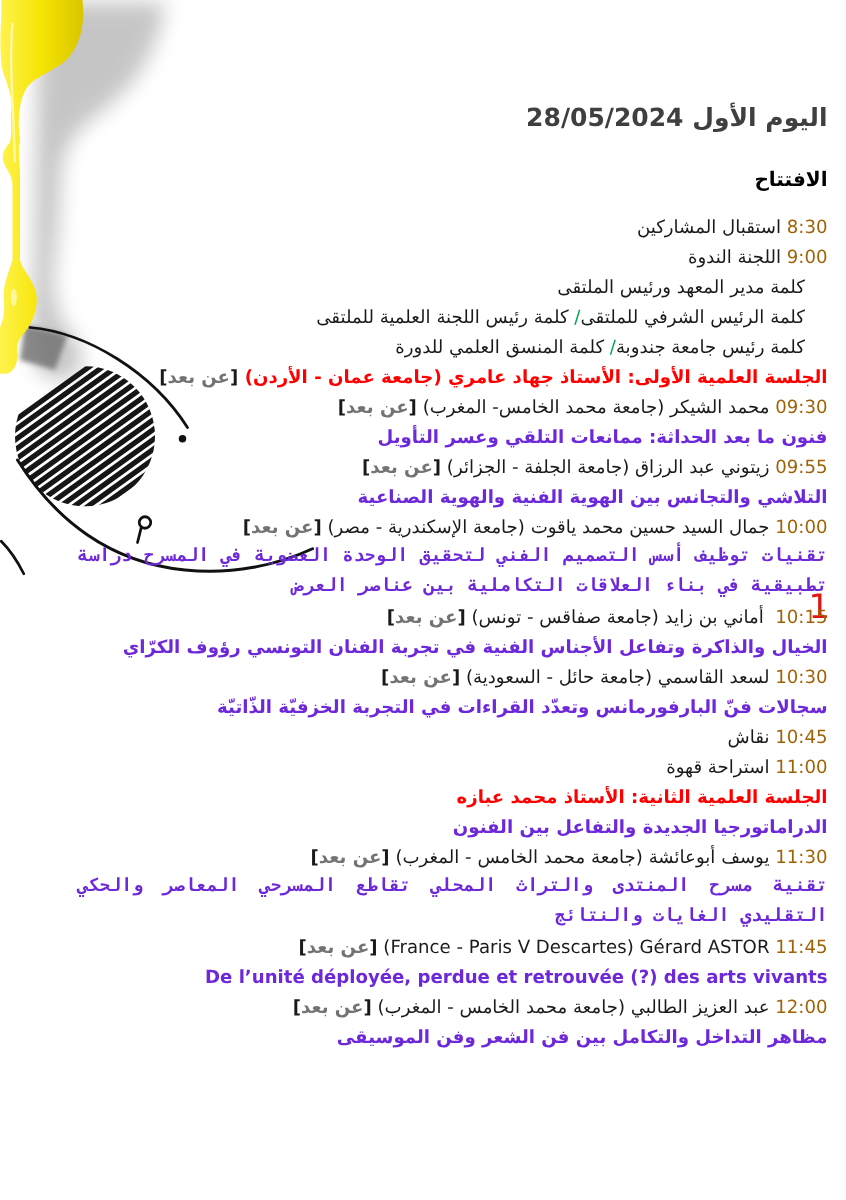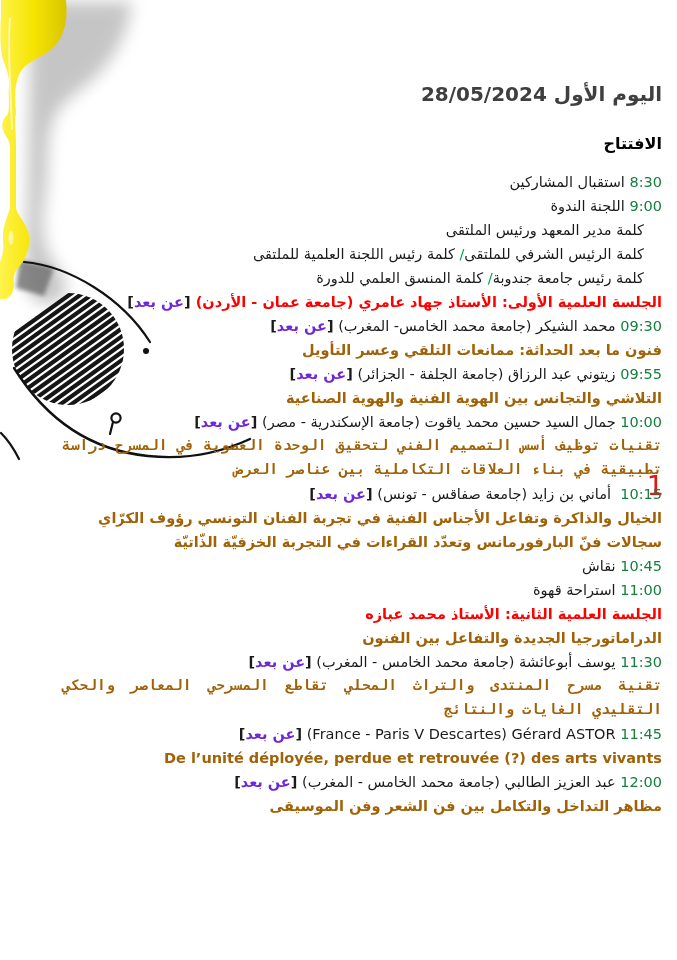--- a/index.html
+++ b/index.html
@@ -17,27 +17,27 @@
     direction:rtl;text-align:right;
     color:#1a1a1a;font-size:14.5px;line-height:24px;
   }
   .day-title{
     margin:0 0 24px 0;font-size:20px;line-height:28px;
     font-weight:700;color:#3f3f3f;
   }
   .heading{margin:12px 0 14px 0;font-size:16px;font-weight:700;color:#000;}
   p.row,p.paper,p.session,p.speech{margin:0;}
   .indent{padding-right:18px;}
-  .time{color:#15803d;}
+  .time{color:#a16207;}
   .slash{color:#00a550;}
   .rb{color:#1a1a1a;font-weight:700;}
-  .remote{color:#6d28d9;font-weight:700;}
+  .remote{color:#737373;font-weight:700;}
   .session{color:#ff0000;font-weight:700;margin-top:17px;white-space:nowrap;}
   .session .red{color:#ff0000;}
-  .paper{font-weight:700;color:#a16207;}
+  .paper{font-weight:700;color:#6d28d9;}
   .paper.just{text-align:justify;text-align-last:right;font-family:Liberation Mono, monospace;}
   .paper.ltr{direction:ltr;text-align:right;}
   .pagenum{
     position:absolute;top:470px;right:13px;z-index:1;
     color:#e41414;font-size:27px;line-height:32px;
   }
 </style>
 </head>
 <body>
 
@@ -112,20 +112,21 @@
 
   <p class="row"><span class="time">09:55</span> <span>زيتوني عبد الرزاق (جامعة الجلفة - الجزائر)</span> <span class="rb">[</span><span class="remote">عن بعد</span><span class="rb">]</span></p>
   <p class="paper">التلاشي والتجانس بين الهوية الفنية والهوية الصناعية</p>
 
   <p class="row"><span class="time">10:00</span> <span>جمال السيد حسين محمد ياقوت (جامعة الإسكندرية - مصر)</span> <span class="rb">[</span><span class="remote">عن بعد</span><span class="rb">]</span></p>
   <p class="paper just">تقنيات توظيف أسس التصميم الفني لتحقيق الوحدة العضوية في المسرح دراسة تطبيقية في بناء العلاقات التكاملية بين عناصر العرض</p>
 
   <p class="row"><span class="time">10:15</span>&nbsp; <span>أماني بن زايد (جامعة صفاقس - تونس)</span> <span class="rb">[</span><span class="remote">عن بعد</span><span class="rb">]</span></p>
   <p class="paper">الخيال والذاكرة وتفاعل الأجناس الفنية في تجربة الفنان التونسي رؤوف الكرّاي</p>
 
+  <p class="row"><span class="time">10:30</span> <span>لسعد القاسمي (جامعة حائل - السعودية)</span> <span class="rb">[</span><span class="remote">عن بعد</span><span class="rb">]</span></p>
   <p class="paper">سجالات فنّ البارفورمانس وتعدّد القراءات في التجربة الخزفيّة الذّاتيّة</p>
 
   <p class="row"><span class="time">10:45</span> <span>نقاش</span></p>
   <p class="row"><span class="time">11:00</span> <span>استراحة قهوة</span></p>
 
   <p class="session"><span class="red">الجلسة العلمية الثانية: الأستاذ محمد عبازه</span></p>
 
   <p class="paper">الدراماتورجيا الجديدة والتفاعل بين الفنون</p>
 
   <p class="row"><span class="time">11:30</span> <span>يوسف أبوعائشة (جامعة محمد الخامس - المغرب)</span> <span class="rb">[</span><span class="remote">عن بعد</span><span class="rb">]</span></p>

